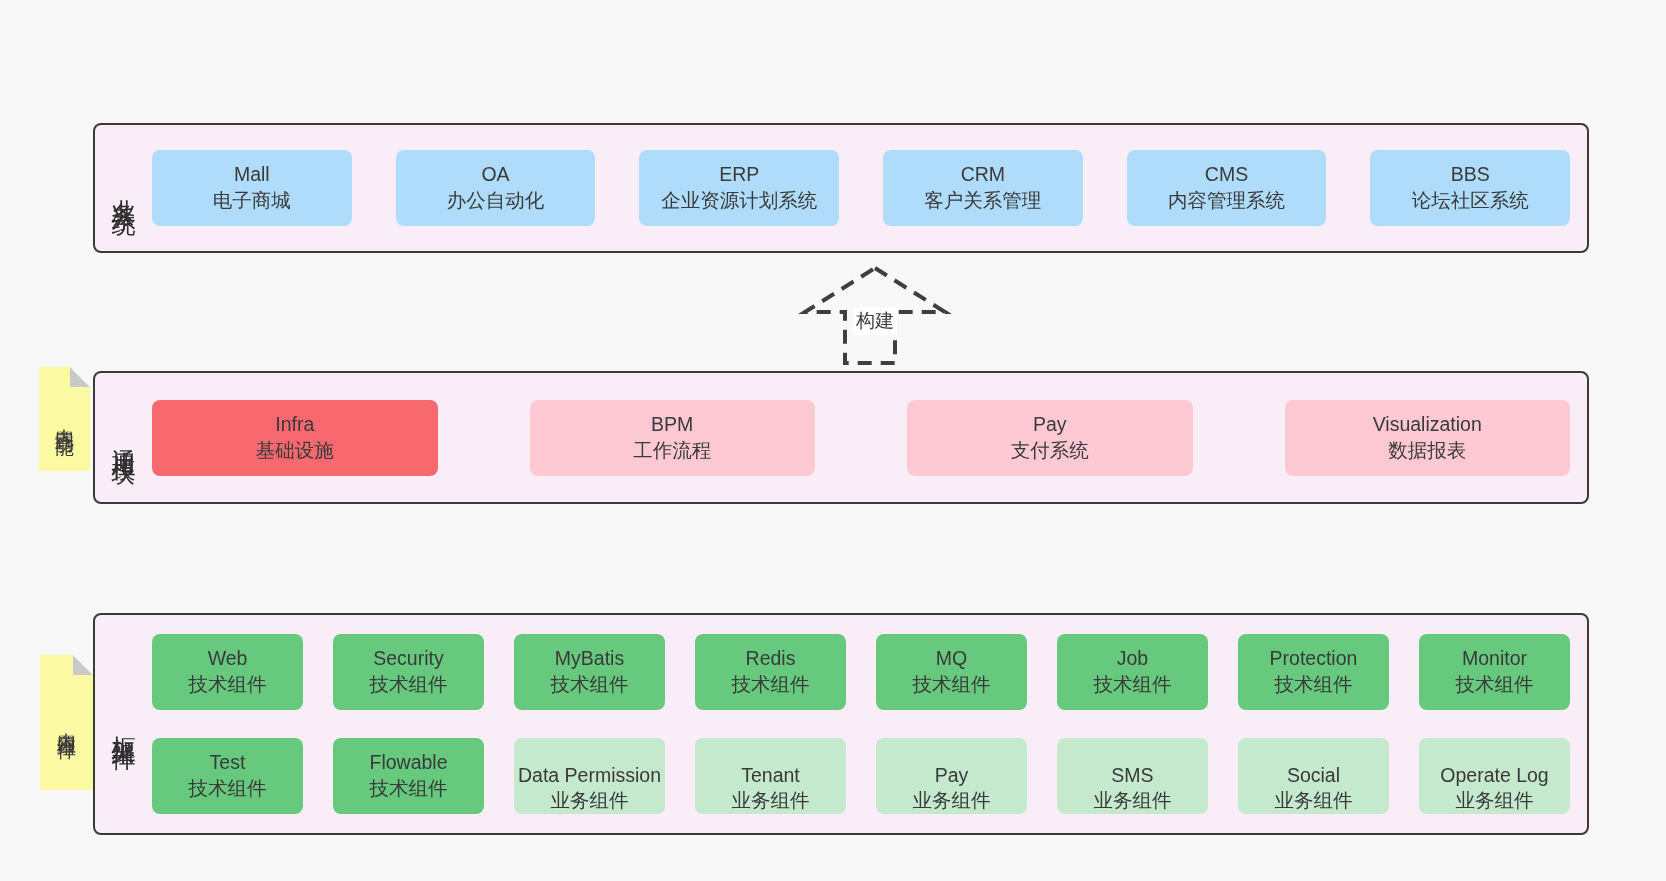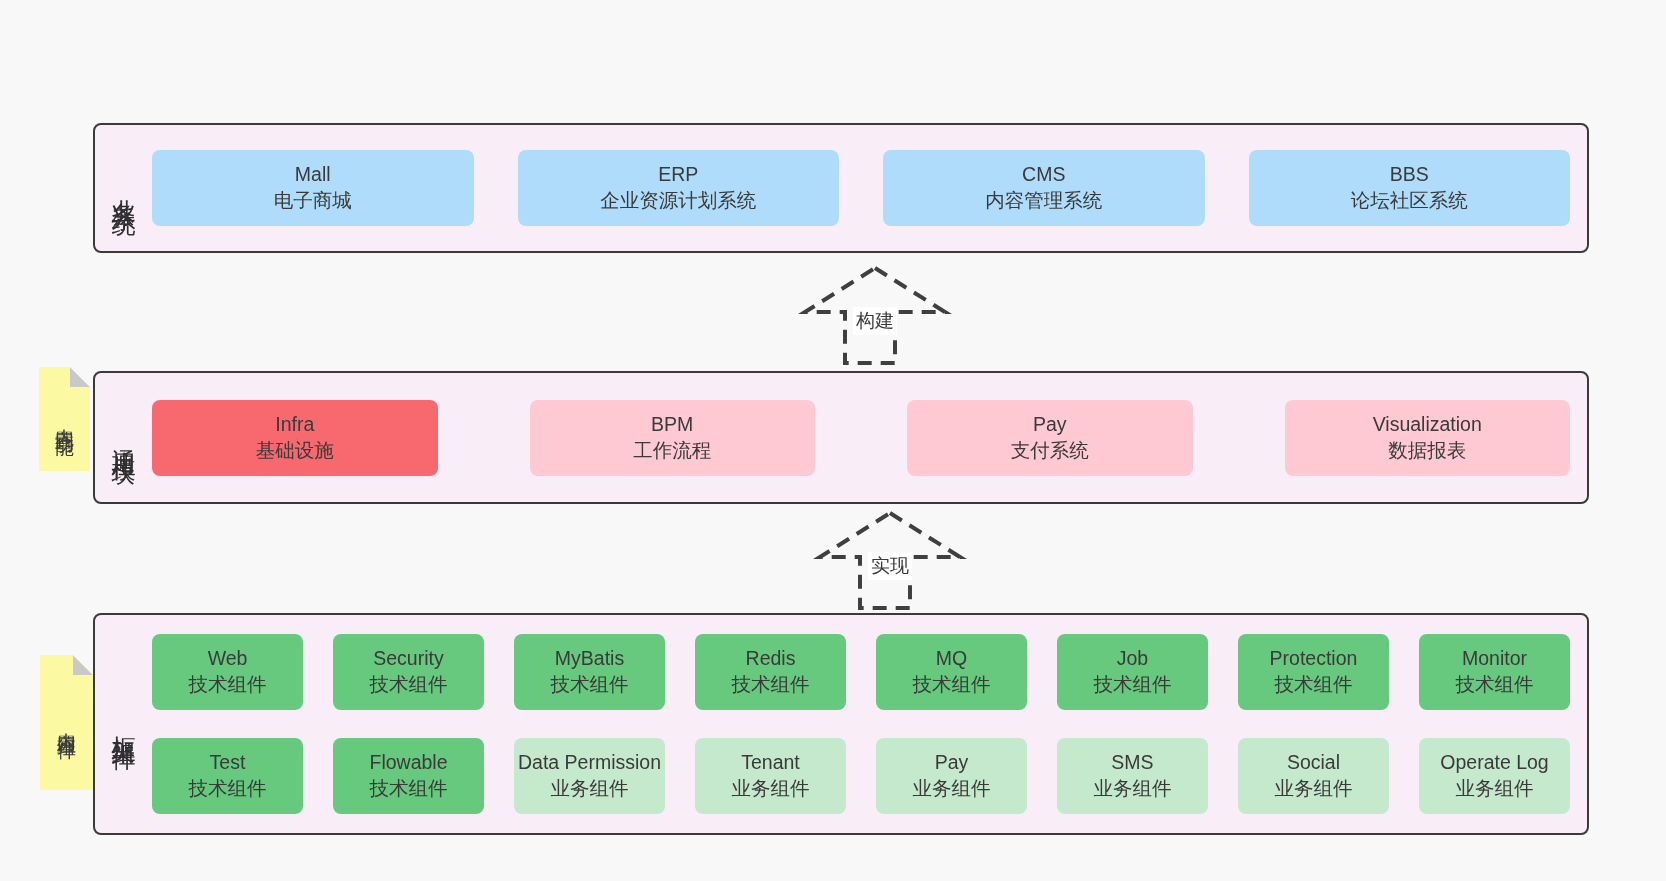--- a/index.html
+++ b/index.html
@@ -70,21 +70,21 @@
     align-items: center;
     justify-content: center;
     text-align: center;
     font-size: 19.5px;
     line-height: 1.32;
   }
   .v-blue        { background: var(--blue, #aedcfa); }
   .v-red         { background: var(--red, #f7696e); }
   .v-pink        { background: var(--pink, #fec9d3); margin-left: 48px; }
   .v-green-dark  { background: var(--green-dark, #66c97d); }
-  .v-green-light { background: var(--green-light, #c5e9cd); }
+  .v-green-light { background: var(--green-light, #c5e9cd); justify-content: flex-end; }
 
   
   .note {
     position: absolute;
     background: var(--note-yellow, #fbf9a2);
     clip-path: polygon(0 0, calc(100% - 20px) 0, 100% 20px, 100% 100%, 0 100%);
     display: flex;
     align-items: center;
     justify-content: center;
     writing-mode: vertical-rl;
@@ -136,26 +136,34 @@
 
   <div class="panel panel-business">
     <div class="panel-label">业务系统</div>
     <div class="panel-body">
 
         <div class="box v-blue">
           <div>Mall</div>
           <div>电子商城</div>
         </div>
 
+        <div class="box v-blue">
+          <div>OA</div>
+          <div>办公自动化</div>
+        </div>
 
         <div class="box v-blue">
           <div>ERP</div>
           <div>企业资源计划系统</div>
         </div>
 
+        <div class="box v-blue">
+          <div>CRM</div>
+          <div>客户关系管理</div>
+        </div>
 
         <div class="box v-blue">
           <div>CMS</div>
           <div>内容管理系统</div>
         </div>
 
         <div class="box v-blue">
           <div>BBS</div>
           <div>论坛社区系统</div>
         </div>
@@ -190,26 +198,20 @@
         </div>
 
 
         <div class="box v-pink">
           <div>Visualization</div>
           <div>数据报表</div>
         </div>
       </div>
   </div>
 
-  <div class="arrow arrow-implement">
-    <svg viewBox="0 0 160 104">
-      <polygon points="80,5 150,49 100,49 100,100 50,100 50,49 10,49" fill="none" stroke="#3f3f3f" stroke-width="4" stroke-dasharray="14 9"></polygon>
-    </svg>
-    <span class="arrow-label">实现</span>
-  </div>
 
   <div class="panel panel-framework">
     <div class="panel-label">框架组件</div>
     <div class="rows-wrap">
       <div class="row-8">
 
           <div class="box v-green-dark">
             <div>Web</div>
             <div>技术组件</div>
           </div>

